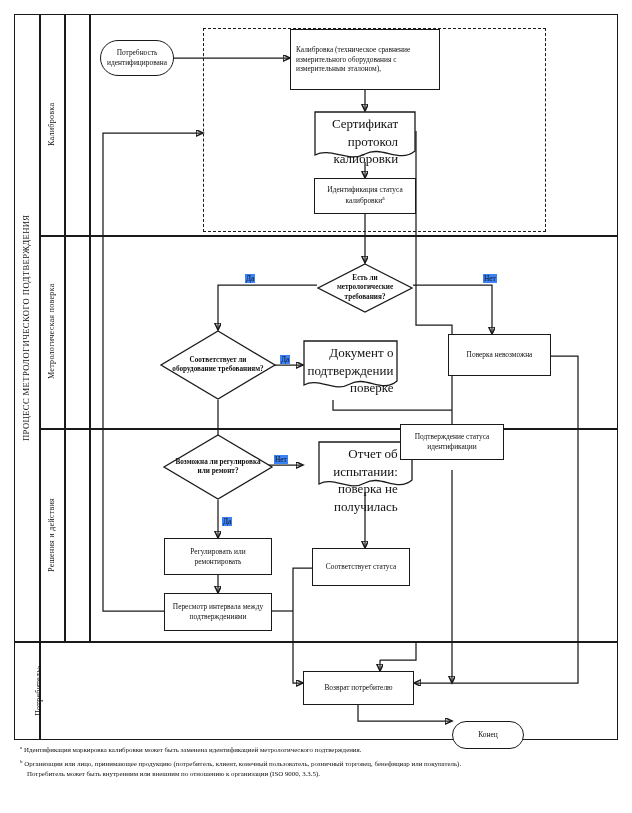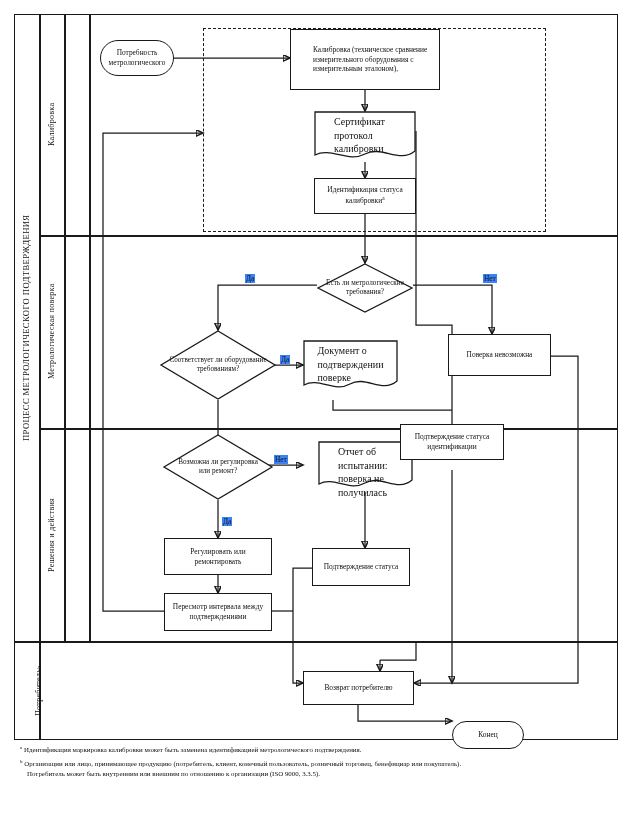--- a/index.html
+++ b/index.html
@@ -19,26 +19,26 @@
   
   .node{position:absolute;box-sizing:border-box;display:flex;align-items:center;
         justify-content:center;text-align:center;font-size:7.4px;line-height:1.35;
         padding:2px 3px;color:#111;}
   .rect{border:1.3px solid #1a1a1a;background:#fff;}
   .term{border:1.4px solid #1a1a1a;background:#fff;border-radius:999px;}
 
   .dia-wrap{position:absolute;}
   .dia-wrap svg{position:absolute;inset:0;overflow:visible;}
   .dia-text{position:absolute;inset:0;display:flex;align-items:center;justify-content:center;
-            text-align:center;font-size:7.2px;line-height:1.3;padding:0 9px;box-sizing:border-box;}
+            text-align:center;font-size:7.2px;line-height:1.3;padding:0 9px;box-sizing:border-box;font-weight:bold;}
 
   .doc-wrap{position:absolute;}
   .doc-wrap svg{position:absolute;inset:0;}
   .doc-text{position:absolute;left:0;right:0;top:4px;display:flex;align-items:flex-start;
-            justify-content:center;text-align:left;font-size:10px;line-height:1.35;
+            justify-content:center;text-align:right;font-size:13px;line-height:1.35;
             padding:0 20px;box-sizing:border-box;}
 
   
   .dashbox{position:absolute;border:1.4px dashed #1a1a1a;box-sizing:border-box;background:transparent;}
 
   
   #wires{position:absolute;left:0;top:0;width:632px;height:813px;pointer-events:none;}
   #wires path,#wires line{stroke:#1a1a1a;stroke-width:1.25;fill:none;}
 
   
@@ -120,23 +120,23 @@
     <path d="M312,568 H293 V683 H303" marker-end="url(#ah)"></path>
 
     <path d="M272,611 H293"></path>
 
     <path d="M358,703 V721 H452" marker-end="url(#ah)"></path>
 
     <path d="M380,660 V671" marker-end="url(#ah)"></path>
     <path d="M380,660 H416 V641"></path>
   </svg>
 
-  <div class="node term" style="left:100px;top:40px;width:74px;height:36px;">Потребность метрологического</div>
-
-  <div class="node rect" style="left:290px;top:29px;width:150px;height:61px;text-align:left;justify-content:flex-start;padding-left:22px;">Калибровка (техническое сравнение измерительного оборудования с измерительным эталоном),</div>
+  <div class="node term" style="left:100px;top:40px;width:74px;height:36px;">Потребность идентифицирована</div>
+
+  <div class="node rect" style="left:290px;top:29px;width:150px;height:61px;text-align:left;justify-content:flex-start;padding-left:5px;">Калибровка (техническое сравнение измерительного оборудования с измерительным эталоном),</div>
 
   <div class="doc-wrap" style="left:314px;top:111px;width:102px;height:53px;">
     <svg viewBox="0 0 102 53" preserveAspectRatio="none">
       <path d="M1,1 H101 V40 C85,53 68,34 51,43 C34,52 17,36 1,44 Z" fill="#fff" stroke="#1a1a1a" stroke-width="1.3"></path>
     </svg>
     <div class="doc-text">Сертификат протокол калибровки</div>
   </div>
 
   <div class="node rect" style="left:314px;top:178px;width:102px;height:36px;">
     <span>
@@ -178,21 +178,21 @@
     <svg viewBox="0 0 95 52" preserveAspectRatio="none">
       <path d="M1,1 H94 V39 C79,52 63,33 47,42 C31,51 16,35 1,43 Z" fill="#fff" stroke="#1a1a1a" stroke-width="1.3"></path>
     </svg>
     <div class="doc-text">Отчет об испытании: поверка не получилась</div>
   </div>
 
   <div class="node rect" style="left:400px;top:424px;width:104px;height:36px;">Подтверждение статуса идентификации</div>
 
   <div class="node rect" style="left:164px;top:538px;width:108px;height:37px;">Регулировать или ремонтировать</div>
 
-  <div class="node rect" style="left:312px;top:548px;width:98px;height:38px;">Подтверждение статуса</div>
+  <div class="node rect" style="left:312px;top:548px;width:98px;height:38px;">Соответствует статуса</div>
 
   <div class="node rect" style="left:164px;top:593px;width:108px;height:38px;">Пересмотр интервала между подтверждениями</div>
 
   <div class="node rect" style="left:303px;top:671px;width:111px;height:34px;">Возврат потребителю</div>
 
   <div class="node term" style="left:452px;top:705px;width:72px;height:28px;margin-top:16px;">Конец</div>
 
   <div class="elabel" style="left:245px;top:274px;">Да</div>
   <div class="elabel" style="left:483px;top:274px;">Нет</div>
   <div class="elabel" style="left:280px;top:355px;">Да</div>

